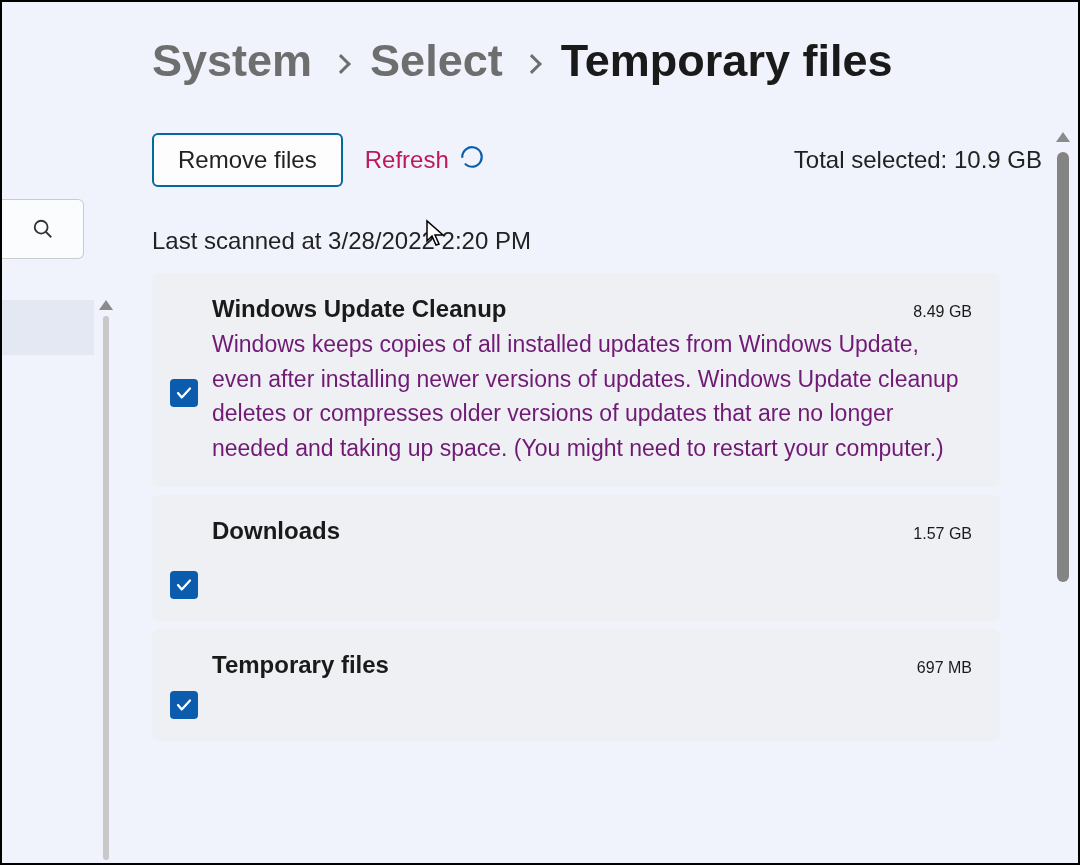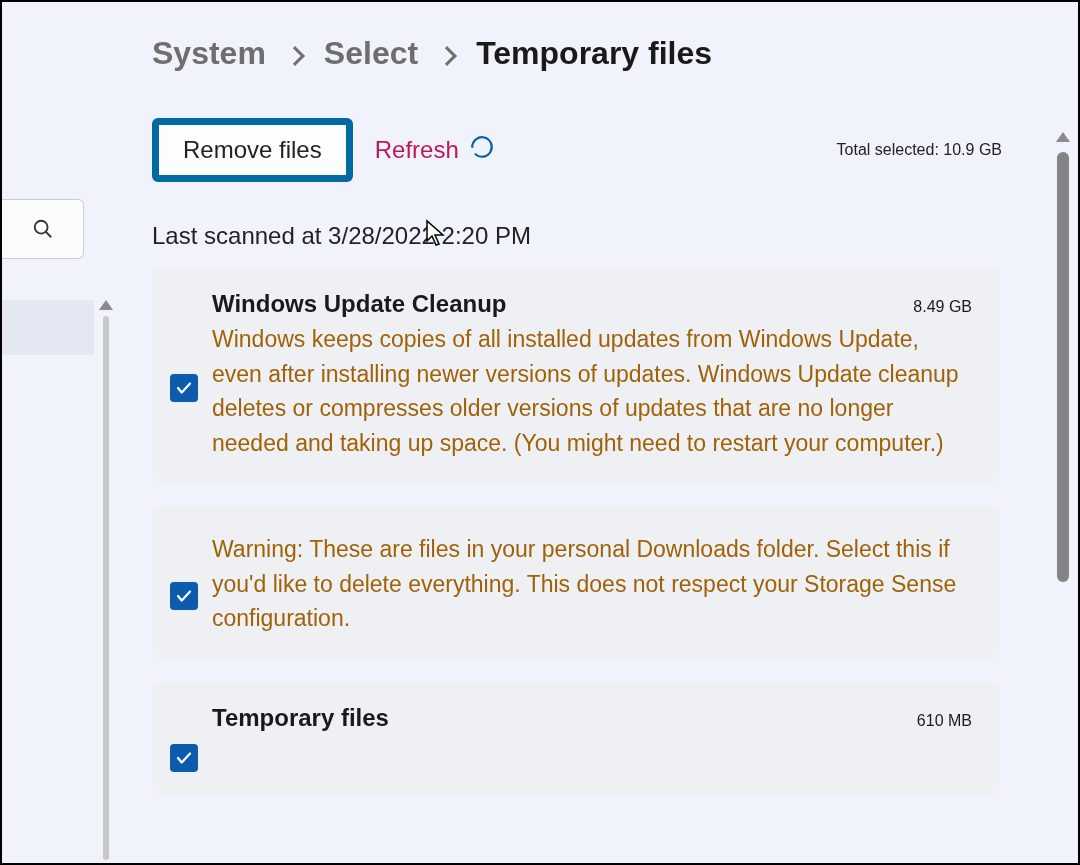--- a/index.html
+++ b/index.html
@@ -89,21 +89,21 @@
     top: 33px;
     width: 890px;
   }
   .breadcrumb {
     display: flex;
     align-items: center;
     gap: 22px;
     margin-bottom: 46px;
   }
   .crumb {
-    font-size: 32px;
+    font-size: 45px;
     font-weight: 600;
     color: #6e6e6e;
     cursor: pointer;
   }
   .crumb.current {
     color: #1a1a1a;
     cursor: default;
   }
   .chev {
     width: 14px; height: 14px;
@@ -113,59 +113,58 @@
     margin-top: 5px;
   }
   .toolbar {
     display: flex;
     align-items: center;
     gap: 22px;
     margin-bottom: 40px;
   }
   .btn-remove {
     background: #fdfdfd;
-    border: 7px solid #0369a1;
+    border: 2px solid #0369a1;
     border-radius: 6px;
     padding: 11px 24px;
     font-size: 24px;
     color: #222;
     cursor: pointer;
   }
   .btn-refresh {
     display: flex;
     align-items: center;
     gap: 10px;
     color: #be185d;
     font-size: 24px;
     cursor: pointer;
   }
   .refresh-ico {
     display: inline-block;
   }
   .total-sel {
     margin-left: auto;
-    margin-right: 40px;
-    font-size: 16px;
+    font-size: 24px;
     color: #222;
   }
   .last-scanned {
     font-size: 24px;
     color: #222;
     margin-bottom: 18px;
   }
   .cursor {
     position: absolute;
     left: 273px;
     top: 184px;
     pointer-events: none;
   }
   .items {
     display: flex;
     flex-direction: column;
-    gap: 24px;
+    gap: 8px;
     width: 848px;
   }
   .item {
     background: #eef0f4;
     border-radius: 6px;
     padding: 22px 28px 22px 18px;
     display: flex;
     align-items: flex-start;
     gap: 14px;
   }
@@ -193,21 +192,21 @@
     font-size: 24px;
     font-weight: 700;
     color: #1a1a1a;
   }
   .item-size {
     font-size: 16px;
     color: #1a1a1a;
   }
   .item-desc {
     font-size: 23px;
-    color: #a16207;
+    color: #701a75;
     line-height: 1.5;
     margin-top: 4px;
   }
 </style>
 </head>
 <body>
 
 <div class="frame">
 
   <div class="search-bump">
@@ -272,34 +271,37 @@
         </div>
       </div>
 
       <div class="item">
         <div class="chk">
           <svg width="18" height="18" viewBox="0 0 24 24" fill="none" stroke="#fff" stroke-width="3" stroke-linecap="round" stroke-linejoin="round">
               <polyline points="4 12 9 18 20 6"></polyline>
             </svg>
         </div>
         <div class="item-body">
-          <div class="item-desc">Warning: These are files in your personal Downloads folder. Select this if you'd like to delete everything. This does not respect your Storage Sense configuration.</div>
+          <div class="item-head">
+            <span class="item-title">Downloads</span>
+            <span class="item-size">1.57 GB</span>
+          </div>
         </div>
       </div>
 
       <div class="item">
         <div class="chk">
           <svg width="18" height="18" viewBox="0 0 24 24" fill="none" stroke="#fff" stroke-width="3" stroke-linecap="round" stroke-linejoin="round">
               <polyline points="4 12 9 18 20 6"></polyline>
             </svg>
         </div>
         <div class="item-body">
           <div class="item-head">
             <span class="item-title">Temporary files</span>
-            <span class="item-size">610 MB</span>
+            <span class="item-size">697 MB</span>
           </div>
         </div>
       </div>
 
     </div>
 
     <div class="cursor">
       <svg width="22" height="28" viewBox="0 0 22 28">
           <path d="M2 2 L2 22 L7 17 L11 26 L14 25 L10 16 L18 16 Z" fill="#fff" stroke="#000" stroke-width="1.5"></path>
         </svg>

